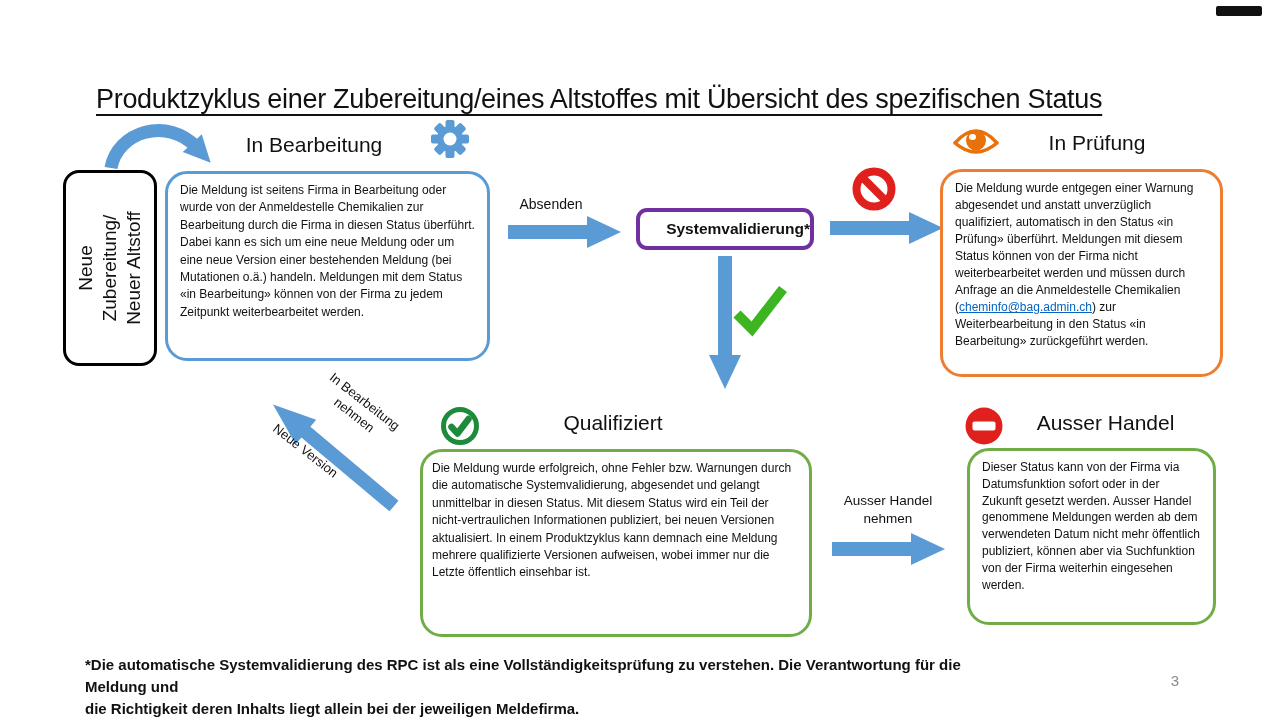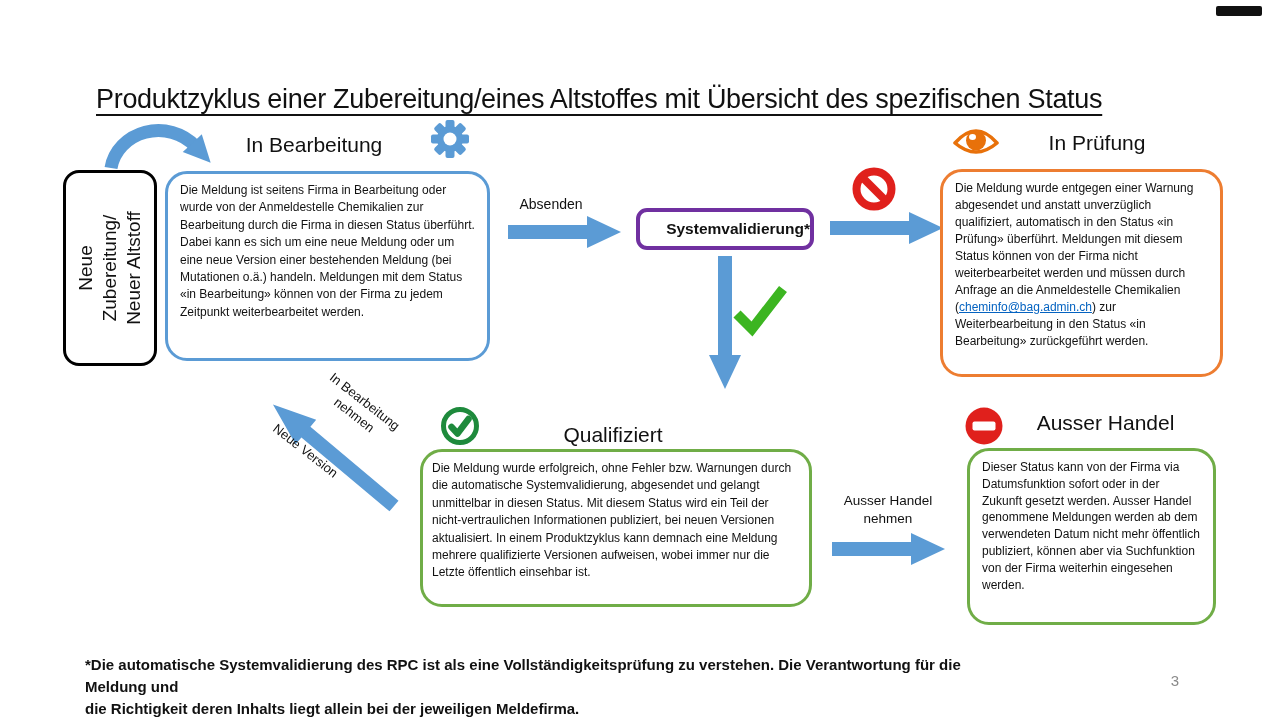--- a/index.html
+++ b/index.html
@@ -21,29 +21,29 @@
   }
   .start-box-label{
     position:absolute;left:50%;top:50%;width:186px;
     transform:translate(-50%,-50%) rotate(-90deg);
     text-align:center;font-size:19px;line-height:1.25;color:#111;
   }
 
   .station-heading{font-size:21px;color:#111;text-align:center;}
   .h-bearbeitung{left:233px;top:133px;width:162px;}
   .h-pruefung{left:1033px;top:131px;width:128px;}
-  .h-qualifiziert{left:553px;top:411px;width:120px;margin-top:12px;}
+  .h-qualifiziert{left:553px;top:411px;width:120px;}
   .h-ausserhandel{left:1028px;top:411px;width:155px;}
 
   .status-box{
     font-size:12px;line-height:1.45;color:#111;background:#fff;border-radius:22px;padding:8px 12px;box-sizing:border-box;
   }
   .box-blue{left:165px;top:171px;width:325px;height:190px;border:3px solid #5b9bd5;}
   .box-orange{left:940px;top:169px;width:283px;height:208px;border:3px solid #ed7d31;line-height:1.42;}
-  .box-green-q{left:420px;top:449px;width:392px;height:158px;border:3px solid #70ad47;padding-left:9px;}
+  .box-green-q{left:420px;top:449px;width:392px;height:188px;border:3px solid #70ad47;padding-left:9px;}
   .box-green-a{left:967px;top:448px;width:249px;height:177px;border:3px solid #70ad47;line-height:1.4;}
 
   .sys-box{
     left:636px;top:208px;width:178px;height:42px;border:4px solid #7030a0;border-radius:11px;background:#fff;
     display:flex;align-items:center;justify-content:flex-end;font-size:15.5px;font-weight:bold;color:#111;box-sizing:border-box;
   }
 
   .flow-label{font-size:14px;color:#111;text-align:center;}
   .lbl-absenden{left:505px;top:196px;width:92px;}
   .lbl-ausserhandel-nehmen{left:818px;top:492px;width:140px;font-size:13.5px;line-height:1.35;}

